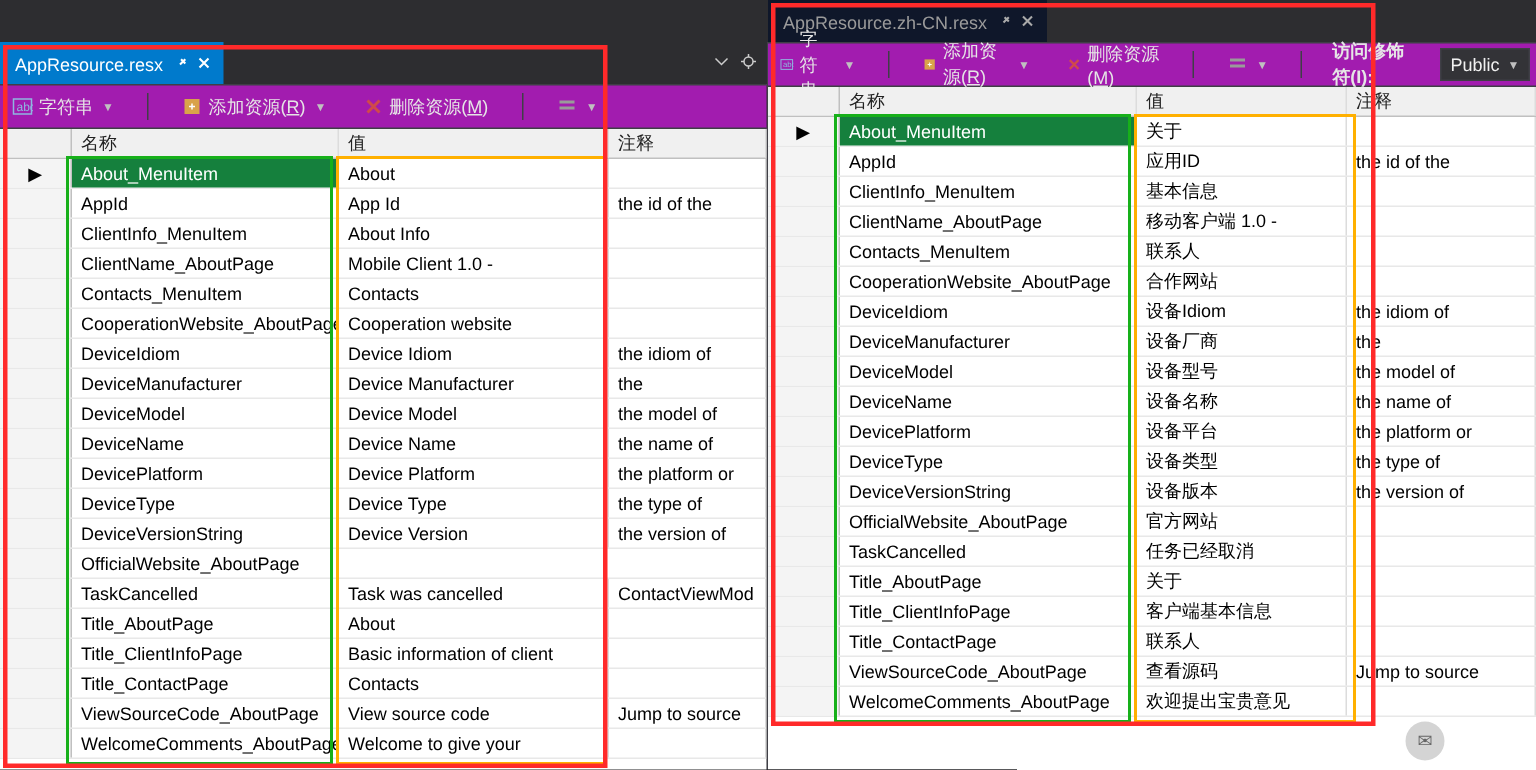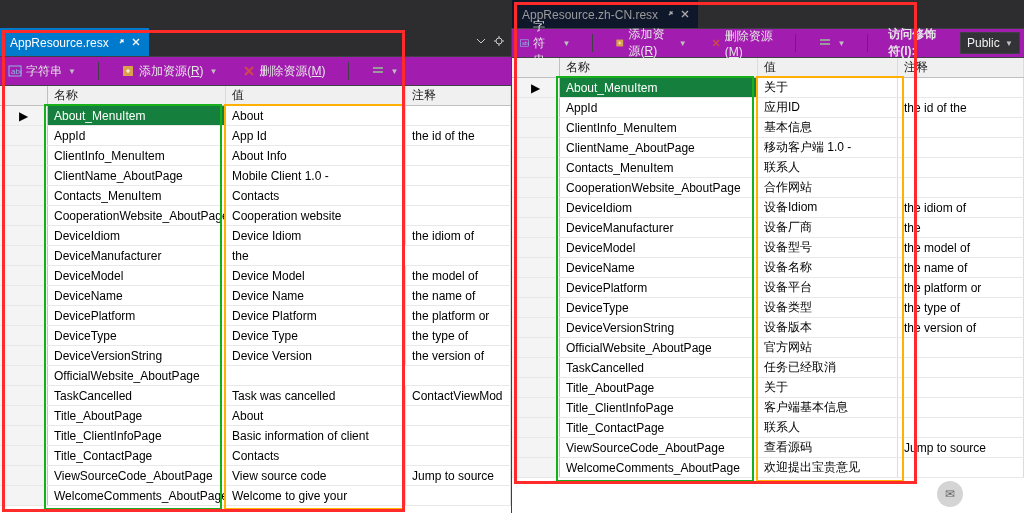--- a/index.html
+++ b/index.html
@@ -245,20 +245,21 @@
     </div>
         <div class="row">
       <div class="rowhead"></div>
       <div class="cell c-name">DeviceIdiom</div>
       <div class="cell c-val">Device Idiom</div>
       <div class="cell c-cmt">the idiom of</div>
     </div>
         <div class="row">
       <div class="rowhead"></div>
       <div class="cell c-name">DeviceManufacturer</div>
+      <div class="cell c-val">Device Manufacturer</div>
       <div class="cell c-cmt">the</div>
     </div>
         <div class="row">
       <div class="rowhead"></div>
       <div class="cell c-name">DeviceModel</div>
       <div class="cell c-val">Device Model</div>
       <div class="cell c-cmt">the model of</div>
     </div>
         <div class="row">
       <div class="rowhead"></div>

